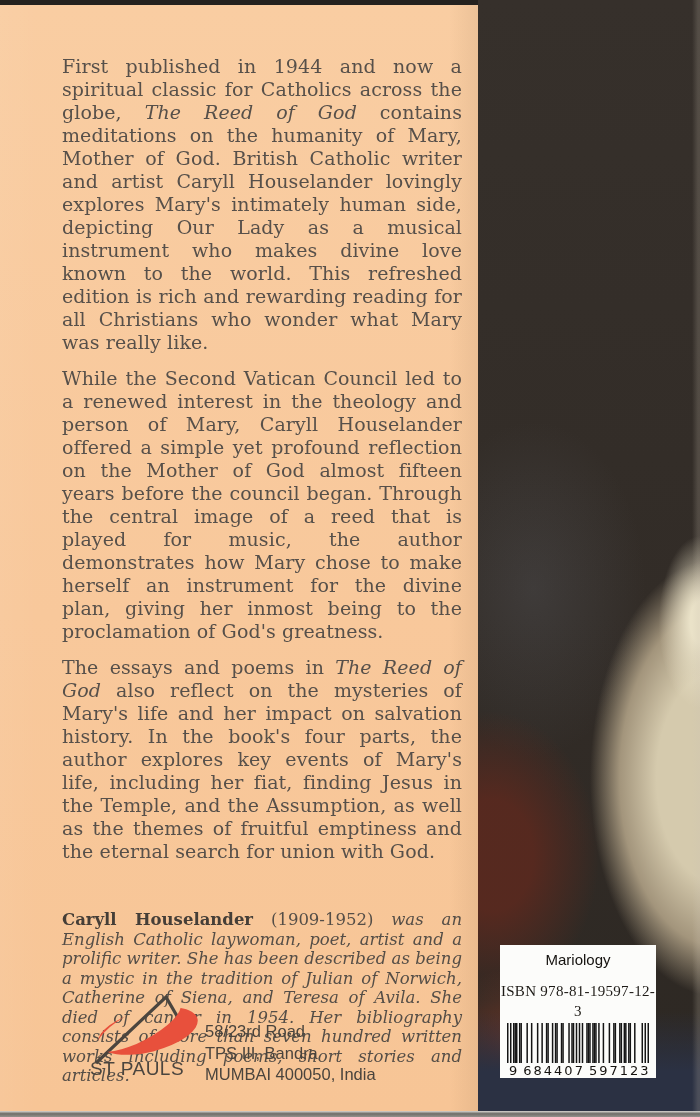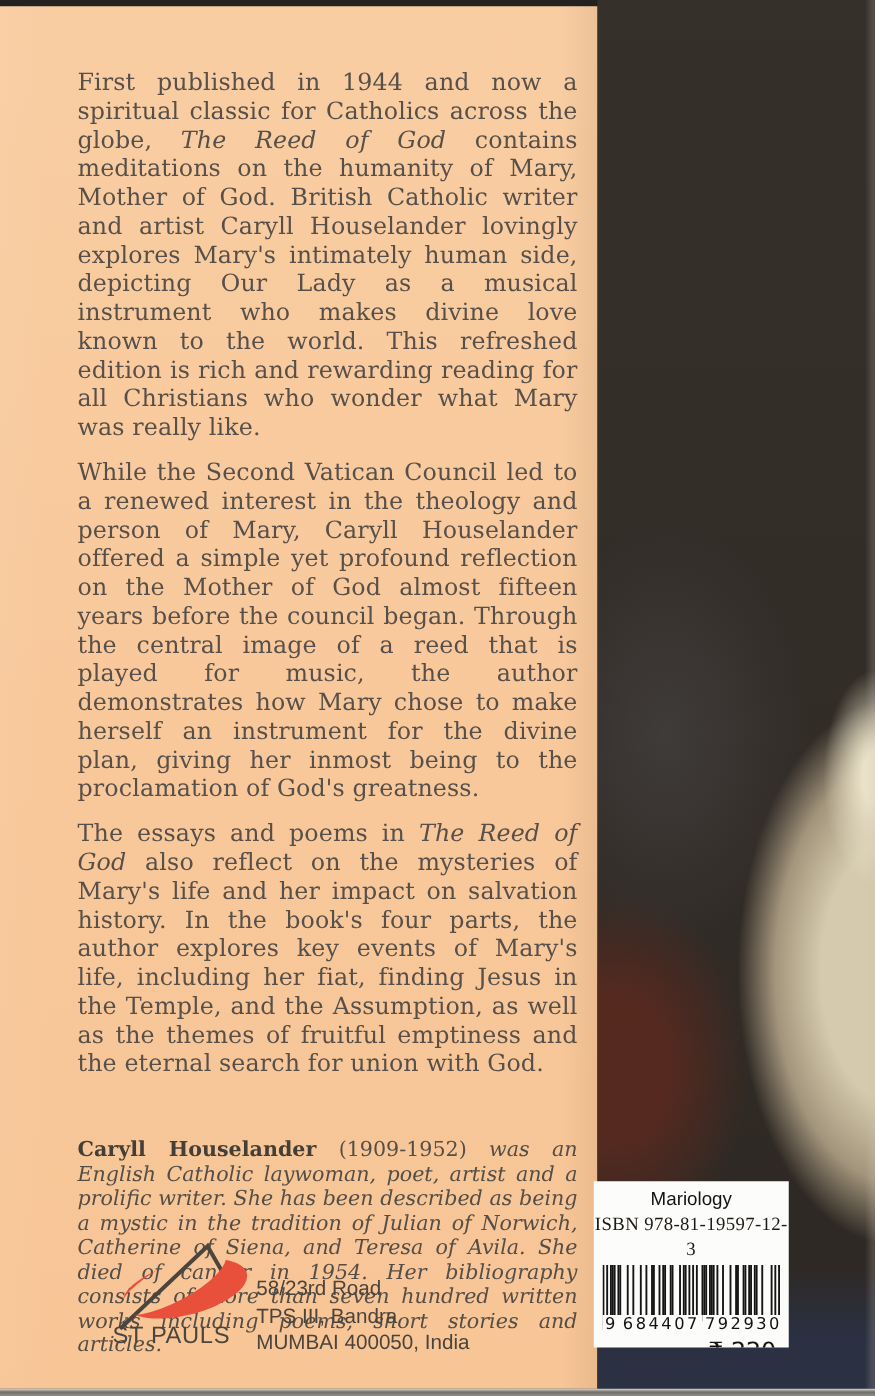--- a/index.html
+++ b/index.html
@@ -50,29 +50,29 @@
       linear-gradient(to top, #2b3143 0px, #2b3143 40px, rgba(43,49,67,0) 100px),
       radial-gradient(ellipse 120px 110px at 18% 94%, rgba(158,62,40,0.55), transparent 70%),
       radial-gradient(ellipse 150px 200px at 6% 77%, rgba(88,41,31,0.95) 28%, rgba(88,41,31,0) 72%),
       radial-gradient(ellipse 55px 115px at 100% 56%, #eae2c8 18%, rgba(233,225,198,0) 75%),
       radial-gradient(ellipse 175px 300px at 108% 70%, #d5caad 35%, #a3957c 56%, rgba(100,90,75,0) 73%),
       radial-gradient(ellipse 160px 240px at 25% 53%, rgba(108,113,124,0.22), transparent 70%),
       linear-gradient(180deg,#36302b 0%,#322c27 55%,#2d2823 100%);
   }
   
   .barcode-box{
-    position:absolute;left:475px;top:945px;width:156px;height:133px;
+    position:absolute;left:500px;top:945px;width:156px;height:133px;
     background:#fcfcfa;overflow:hidden;box-sizing:border-box;padding-top:5px;
   }
   .cat{
     font-family:"Liberation Sans",sans-serif;font-size:15px;line-height:19px;
     text-align:center;color:#15120f;
   }
   .isbn{
-    font-family:"Liberation Serif",serif;font-size:15px;line-height:20px;margin-top:1px;
+    font-family:"Liberation Serif",serif;font-size:15px;line-height:20px;margin-top:12px;
     text-align:center;color:#1d1a16;letter-spacing:0.3px;
   }
   .bars{display:block;width:142px;height:52px;margin:2px auto 0;}
   .digits{
     display:flex;justify-content:space-between;align-items:flex-end;
     margin:-12px 7px 0;position:relative;
     font-family:"DejaVu Sans",sans-serif;font-size:13px;line-height:16px;color:#15120f;
   }
   .digits span{background:#fcfcfa;padding:0 2px;letter-spacing:2px;}
   .price{
@@ -164,20 +164,20 @@
         <rect x="81" y="0" width="1" height="45" fill="#141414"></rect>
         <rect x="82" y="0" width="1" height="45" fill="#141414"></rect>
         <rect x="85" y="0" width="1" height="45" fill="#141414"></rect>
         <rect x="90" y="0" width="1" height="45" fill="#141414"></rect>
         <rect x="92" y="0" width="1" height="52" fill="#141414"></rect>
         <rect x="94" y="0" width="1" height="52" fill="#141414"></rect>
       </svg>
     <div class="digits">
       <span>9</span>
       <span>684407</span>
-      <span>792930</span>
+      <span>597123</span>
     </div>
     <div class="price">₹ 220</div>
   </div>
 
   <div class="edge-bottom"></div>
 
 </div>
 
 </body></html>

